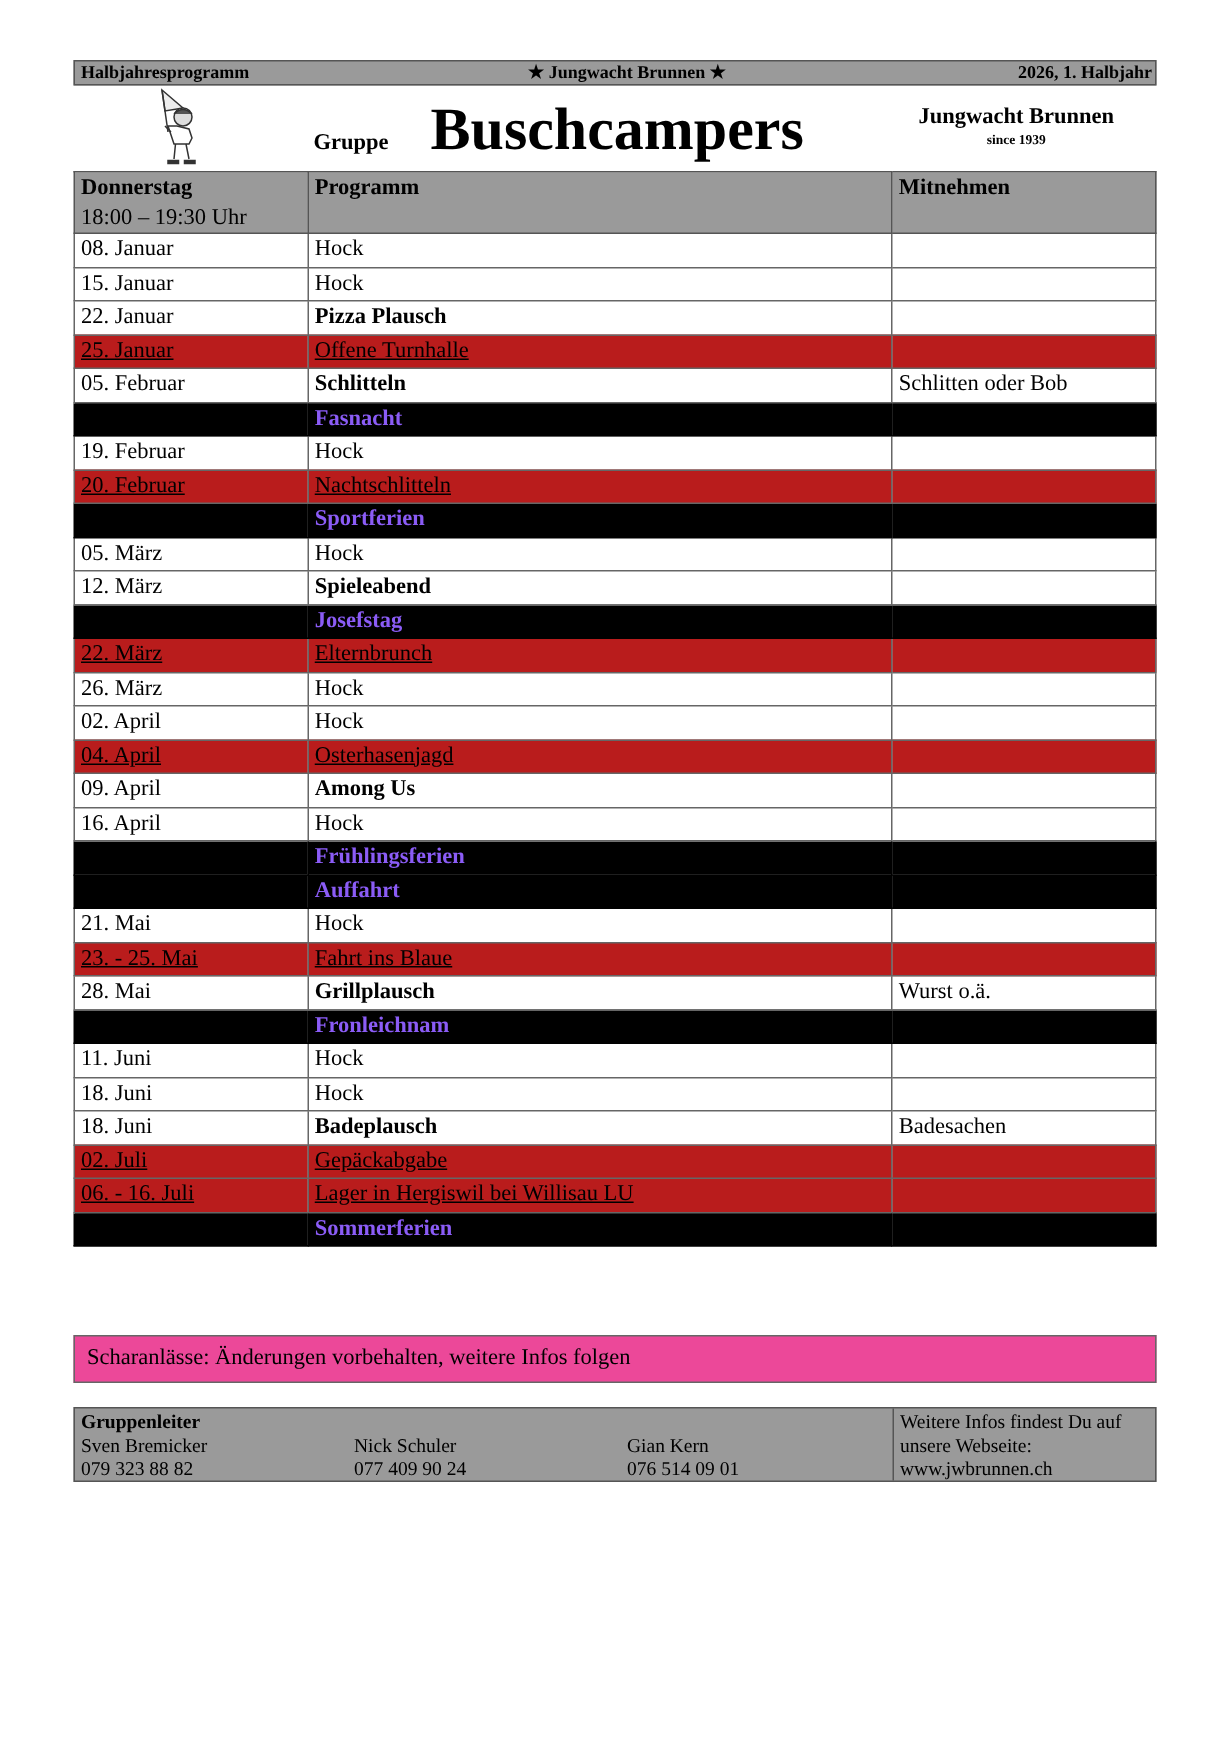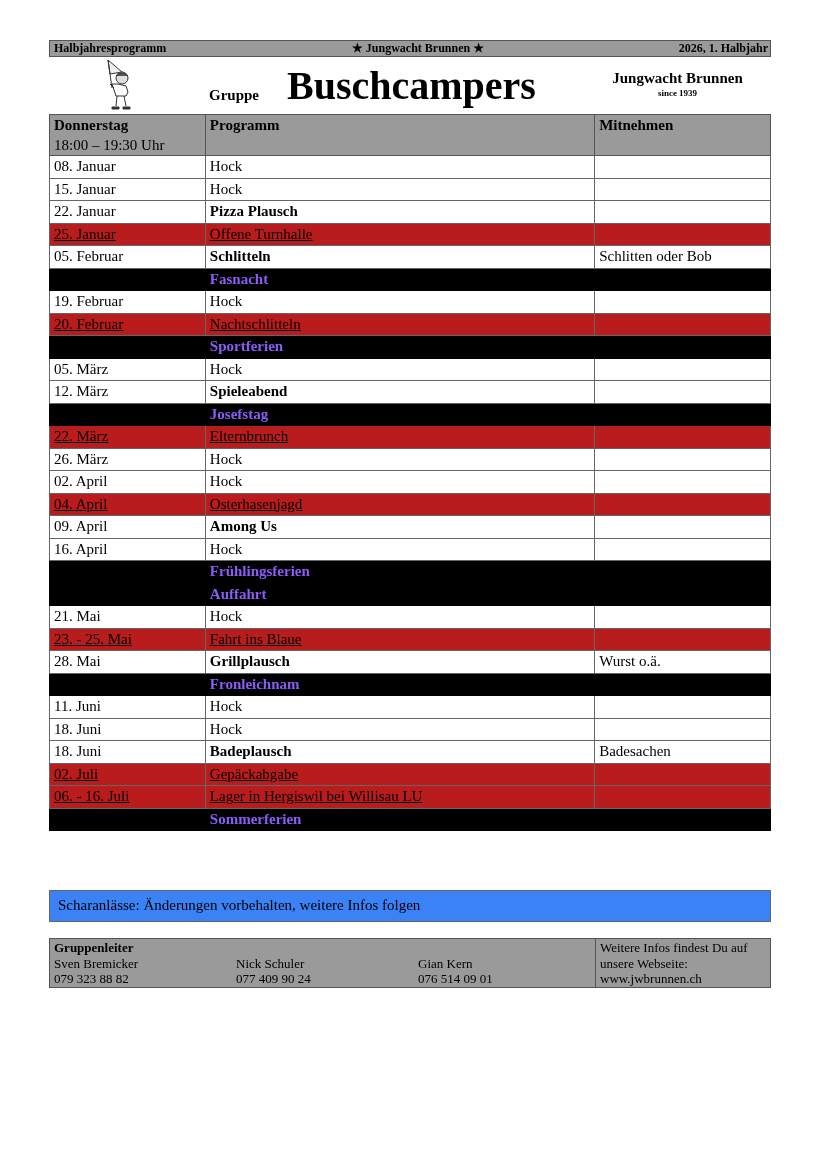--- a/index.html
+++ b/index.html
@@ -17,21 +17,21 @@
   table.prog { position:absolute; left:49px; top:114px; width:722px; border-collapse:collapse; font-size:15px; }
   table.prog td, table.prog th { border:1px solid #666; padding:0 4px; height:21.5px; line-height:20px; text-align:left; vertical-align:top; }
   table.prog th { background:#9a9a9a; font-weight:bold; border:1px solid #555; }
   table.prog th .sub { font-weight:normal; display:block; }
   table.prog thead th { height:37px; }
   col.c1 { width:156px; } col.c2 { width:390px; } col.c3 { width:176px; }
   tr.white td { background:#fff; }
   tr.grey td { background:#b91c1c;text-decoration:underline; }
   tr.black td { background:#000; color:#8b5cf6; font-weight:bold; border-color:#000; }
   .bold { font-weight:bold; }
-  .note { position:absolute; left:49px; top:890px; width:712px; height:30px; background:#3b82f6; border:1px solid #666;
+  .note { position:absolute; left:49px; top:890px; width:712px; height:30px; background:#ec4899; border:1px solid #666;
     font-size:15px; line-height:28px; padding-left:8px; }
   .leaders { position:absolute; left:49px; top:938px; width:720px; height:48px; background:#9a9a9a; border:1px solid #555; font-size:13px; line-height:15.5px; }
   .leaders .cell { position:absolute; top:1px; }
   .leaders .hdr { font-weight:bold; }
   .leaders .info { position:absolute; left:545px; top:0; bottom:0; border-left:1px solid #555; padding-left:4px; padding-top:1px; }
 </style>
 </head>
 <body>
 
 <div class="topbar">

